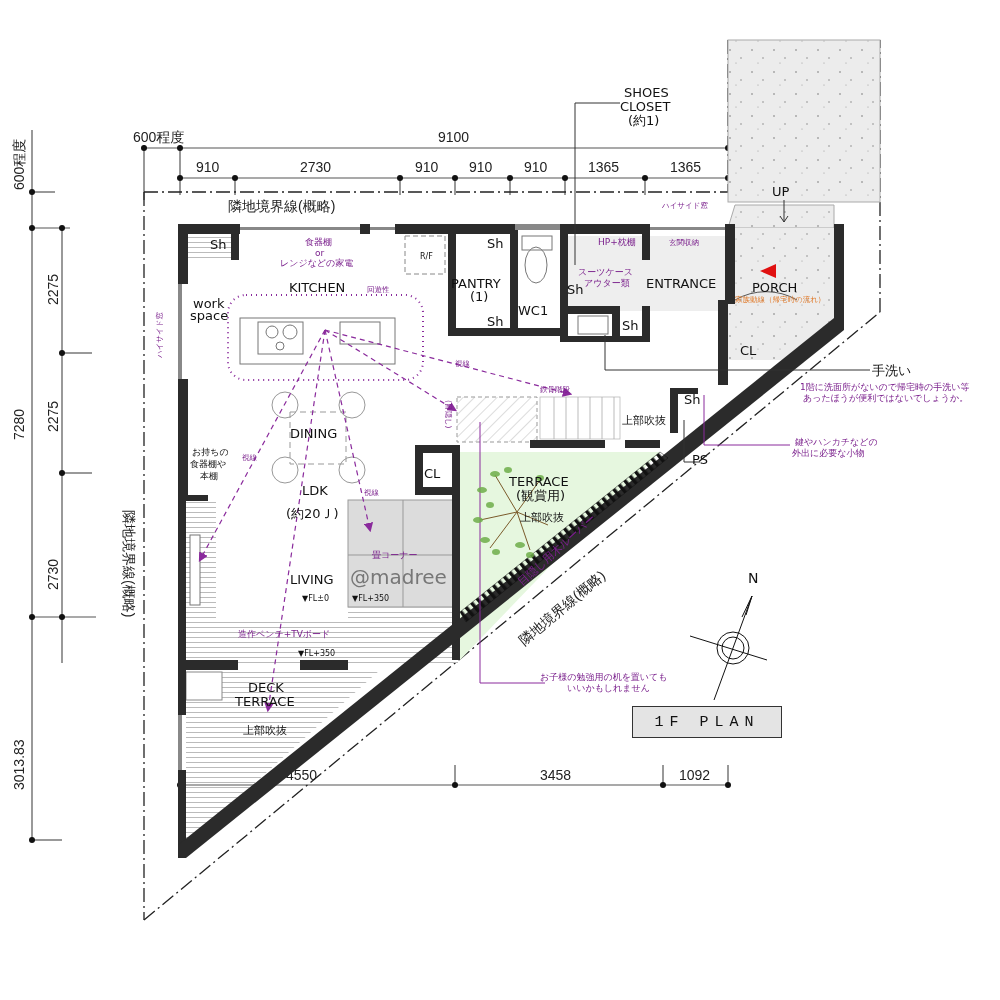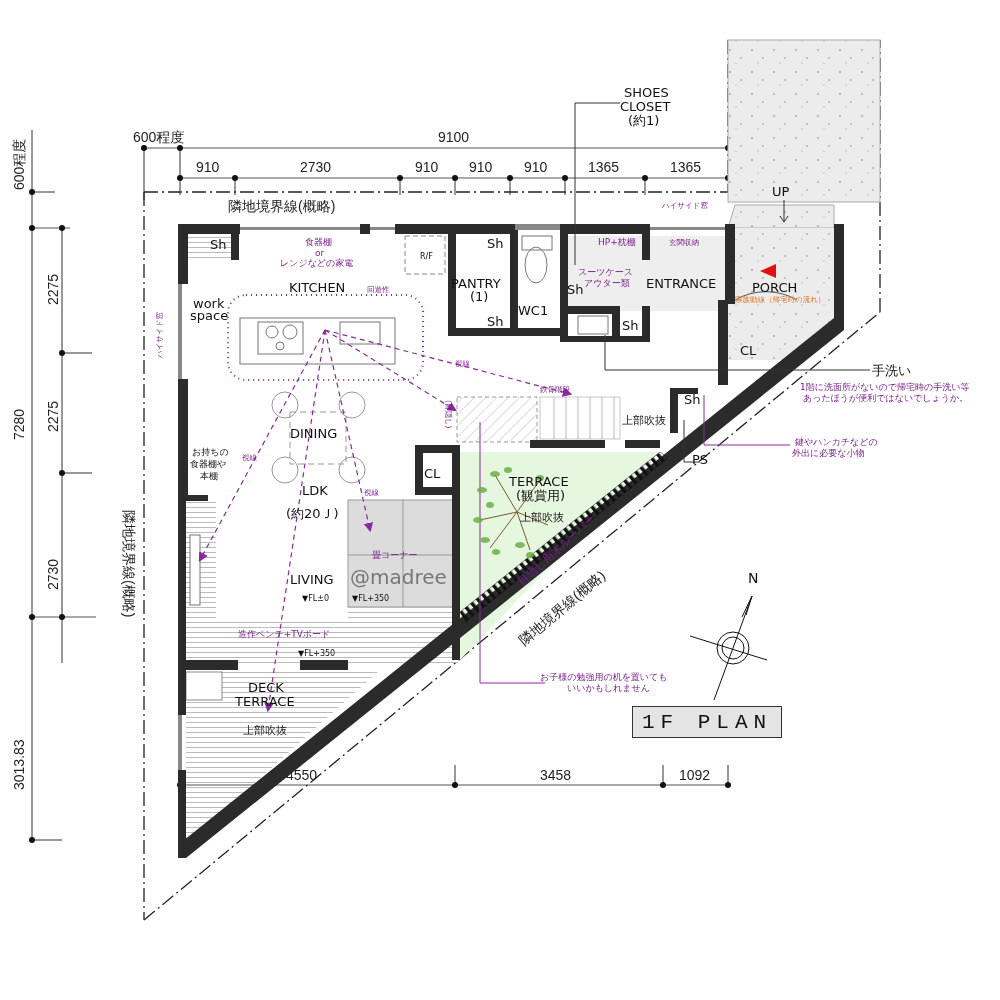--- a/index.html
+++ b/index.html
@@ -9,21 +9,21 @@
   .dim { font-family:"Liberation Sans", sans-serif; font-size:14px; fill:#222; }
   .room { font-family:"DejaVu Sans", sans-serif; font-size:13px; fill:#111; }
   .room-lg { font-family:"DejaVu Sans", sans-serif; font-size:14px; fill:#111; }
   .note { font-family:"DejaVu Sans", sans-serif; font-size:9px; fill:#7a1f8c; }
   .note-sm { font-family:"DejaVu Sans", sans-serif; font-size:7.5px; fill:#7a1f8c; }
   .orange { font-family:"DejaVu Sans", sans-serif; font-size:7.5px; fill:#e07a2a; }
   .fl { font-family:"DejaVu Sans", sans-serif; font-size:8px; fill:#111; }
   .wm { font-family:"DejaVu Sans", sans-serif; font-size:20px; fill:#777; }
   .plan-label { position:absolute; left:632px; top:706px; width:150px; height:32px;
                 background:#e4e4e4; border:1.5px solid #333; box-sizing:border-box;
-                font-family:"Liberation Mono", monospace; font-size:21px; letter-spacing:6px;
+                font-family:"Liberation Mono", monospace; font-size:15px; letter-spacing:6px;
                 display:flex; align-items:center; justify-content:center; color:#111; }
 </style>
 </head>
 <body>
 
 <svg width="1000" height="1000" viewBox="0 0 1000 1000">
   <defs>
     <pattern id="hatchH" width="6" height="5" patternUnits="userSpaceOnUse">
       <line x1="0" y1="2.5" x2="6" y2="2.5" stroke="#bbb" stroke-width="1"></line>
     </pattern>

